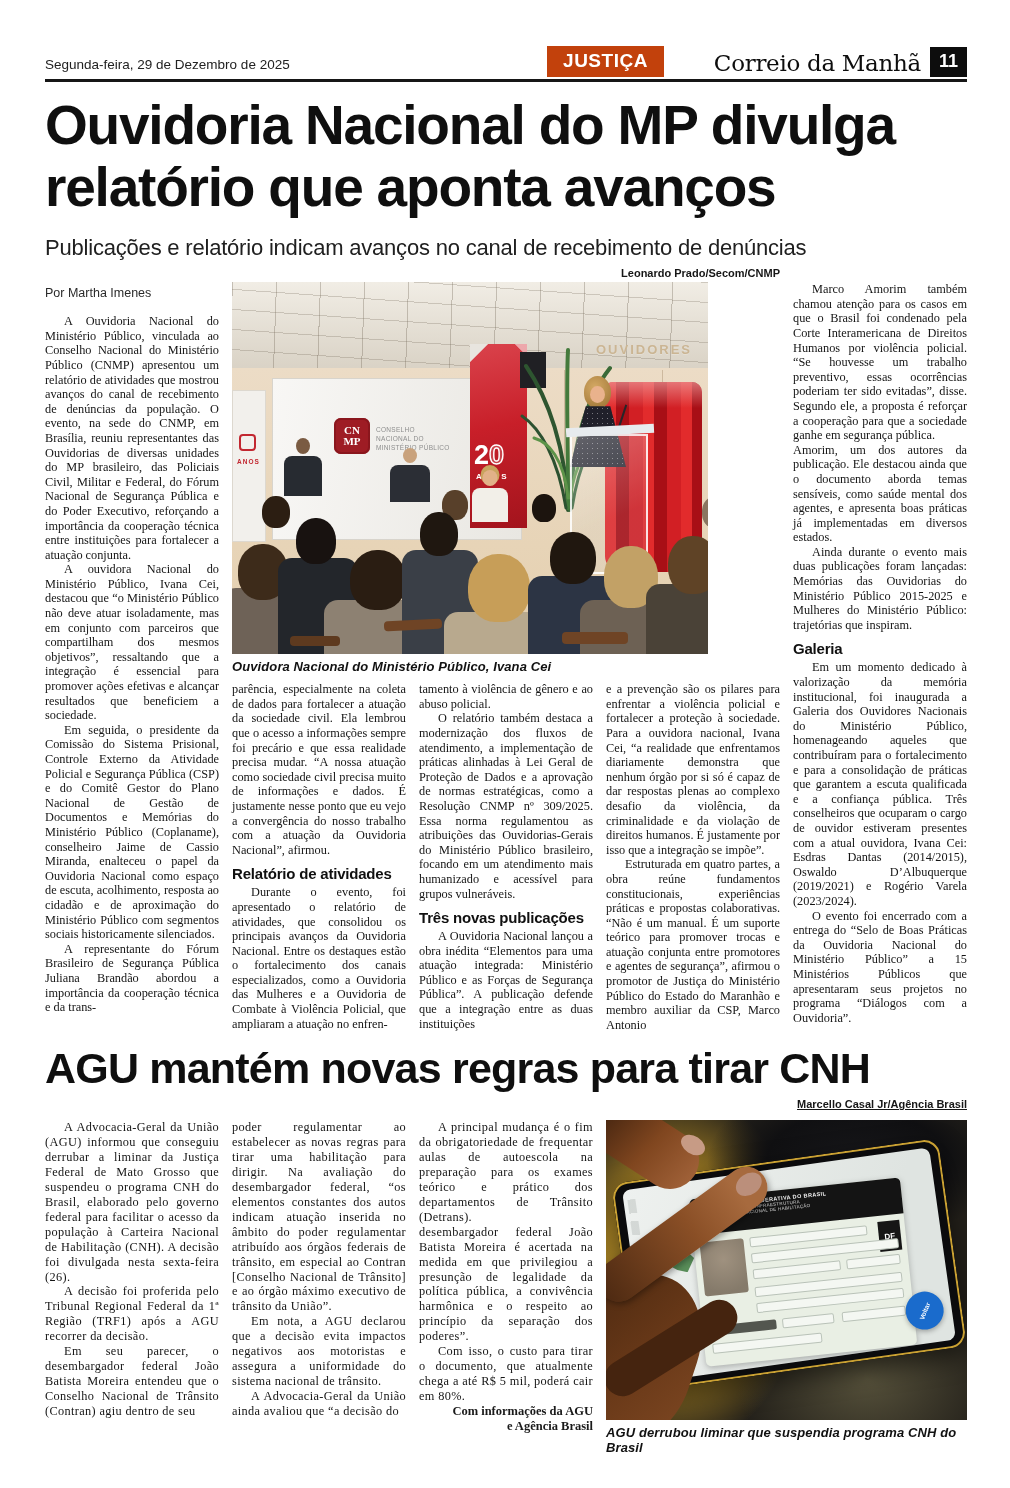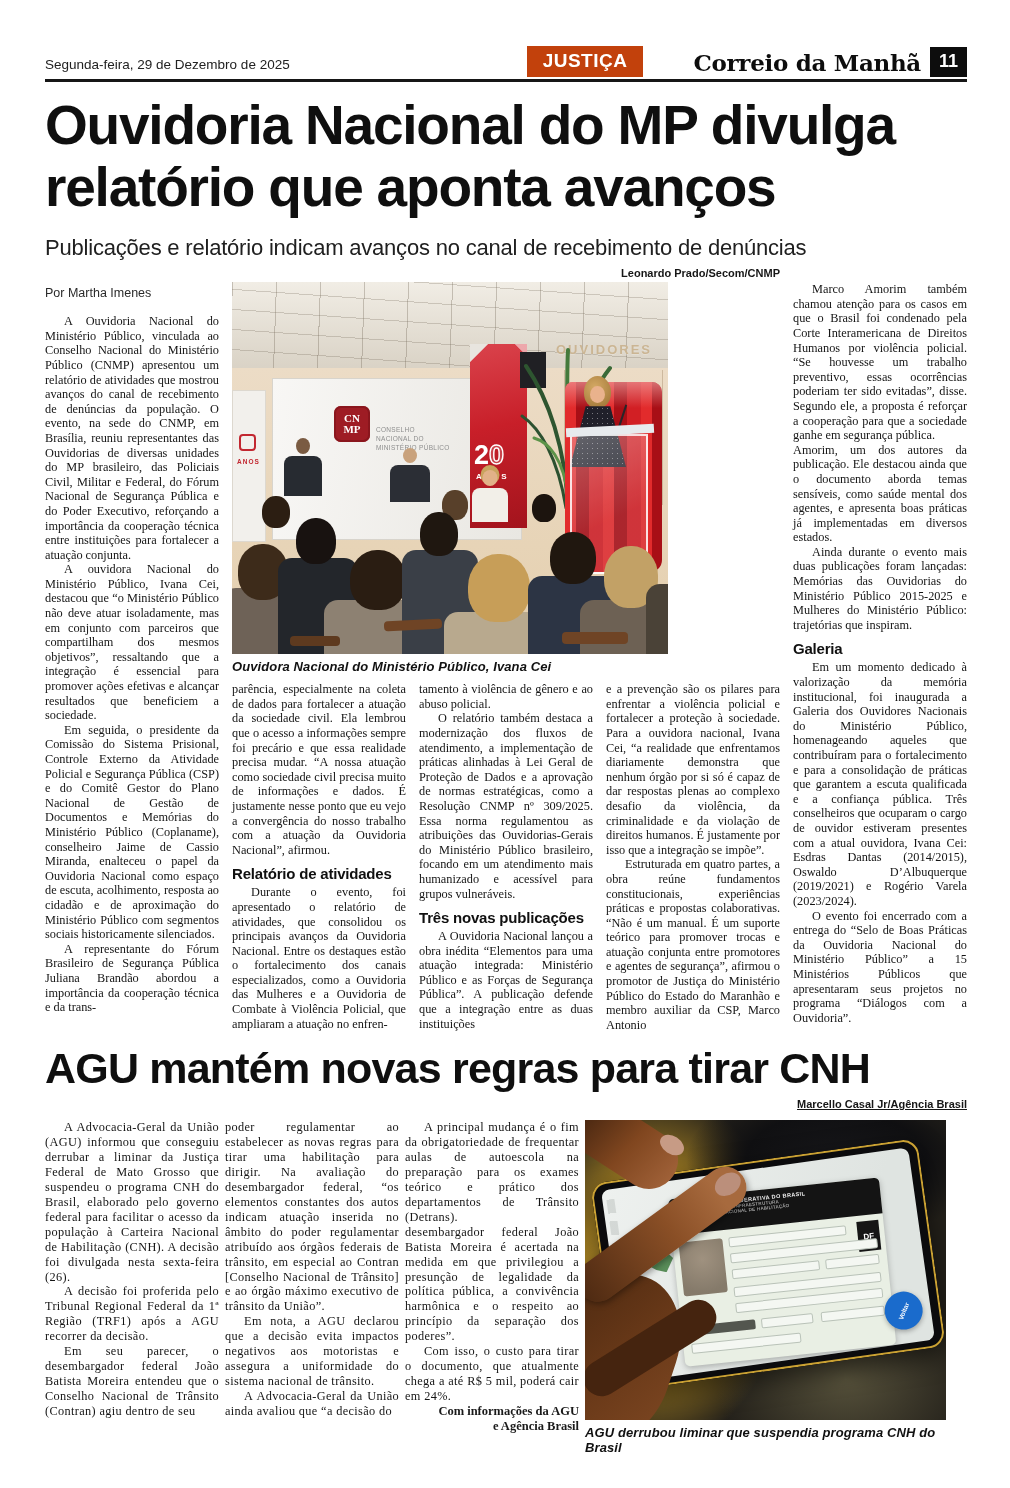--- a/index.html
+++ b/index.html
@@ -8,75 +8,75 @@
     position:relative; width:1010px; height:1488px; margin:0 auto;
     background:#ffffff; overflow:hidden;
     padding:46px 43px 0 45px;
     font-family:"Liberation Serif", serif; color:#1a1a1a;
   }
   
   .hdr { display:flex; align-items:flex-end; }
   .hdr-date { flex:1; font-family:"Liberation Sans", sans-serif; font-size:13.5px; color:#222; padding-bottom:5px; }
   .tag-box { background:#c2410c; color:#fff; font-family:"Liberation Sans", sans-serif;
     font-weight:700; font-size:19px; letter-spacing:.5px; padding:4px 16px 5px; }
-  .masthead { font-family:"DejaVu Serif", serif; font-weight:700; font-size:23px; color:#0d0d0d;
+  .masthead { font-family:"DejaVu Serif", serif; font-weight:400; font-size:23px; color:#0d0d0d;
     margin-left:50px; padding-bottom:1px; letter-spacing:-0.3px; }
   .pagenum-box { background:#0d0d0d; color:#fff; font-family:"Liberation Sans", sans-serif;
     font-weight:700; font-size:18px; padding:4px 9px 5px; margin-left:9px; }
   .hdr-rule { border-bottom:3.5px solid #161616; margin-top:2px; }
 
   
   .h1 { font-family:"Liberation Sans", sans-serif; font-weight:700; font-size:55px;
     line-height:1.12; letter-spacing:-1.2px; color:#0f0f0f; margin-top:13px; }
   .deck { font-family:"Liberation Sans", sans-serif; font-size:22px; color:#202020;
     letter-spacing:-.2px; margin-top:17px; }
   .credit { font-family:"Liberation Sans", sans-serif; font-weight:700; font-size:11px; color:#161616; text-align:right; }
   .credit1 { width:735px; margin-top:6px; }
   .credit2 { margin:5px 0 4px;text-decoration:underline; }
 
   
   .a1-grid { display:grid; grid-template-columns:repeat(5,174px); column-gap:13px; margin-top:3px; grid-template-rows:400px auto; }
   .a1-col1 { grid-row:1/3; grid-column:1; }
   .a1-photo { grid-row:1; grid-column:2/5; }
   .a1-c2 { grid-row:2; grid-column:2; } .a1-c3 { grid-row:2; grid-column:3; } .a1-c4 { grid-row:2; grid-column:4; }
   .a1-col5 { grid-row:1/3; grid-column:5; }
-  .a2-grid { display:grid; grid-template-columns:repeat(5,174px); column-gap:6px; margin-top:10px; }
+  .a2-grid { display:grid; grid-template-columns:repeat(5,174px); column-gap:13px; margin-top:10px; }
   .a2-photo { grid-column:4/6; }
 
   
   .byline { font-family:"Liberation Sans", sans-serif; font-size:12.5px; color:#2a2a2a; margin:4px 0 14px; }
   .para { font-size:12.3px; line-height:14.6px; text-align:justify; text-indent:1.55em; color:#141414; }
   .para.cont { text-indent:0; }
   .a2-grid .para { letter-spacing:.35px; line-height:14.9px; }
   .subhead { font-family:"Liberation Sans", sans-serif; font-weight:700; font-size:15px;
     letter-spacing:-.2px; color:#101010; margin:8px 0 3px; }
   .sig { font-size:12.5px; font-weight:700; text-align:right; line-height:15.5px; }
   .sig:first-of-type { margin-top:10px; }
   .caption { font-family:"Liberation Sans", sans-serif; font-style:italic; font-weight:600;
     font-size:13px; color:#111; margin-top:5px; letter-spacing:.1px; }
 
   .h2 { font-family:"Liberation Sans", sans-serif; font-weight:700; font-size:43px;
     letter-spacing:-.8px; color:#0f0f0f; margin-top:12px; }
 
   
-  .photo1 { position:relative; width:436px; height:372px; overflow:hidden; background:#b91c1c; }
+  .photo1 { position:relative; width:476px; height:372px; overflow:hidden; background:#b91c1c; }
   .p1-ceiling { position:absolute; left:0; top:0; right:0; height:88px;
     background:linear-gradient(#f1ede5,#d9d2c5);}
   .p1-ceilgrid { position:absolute; left:0; top:0; right:0; height:88px;
     background:
       repeating-linear-gradient(92deg, rgba(115,104,88,.35) 0 1px, transparent 1px 44px),
       repeating-linear-gradient(4deg, rgba(115,104,88,.28) 0 1px, transparent 1px 20px);}
   .p1-wall { position:absolute; left:0; top:86px; right:0; bottom:0;
     background:linear-gradient(#ecdcc6,#e4cfae); }
   .p1-walljoint { position:absolute; top:88px; bottom:40%; width:1px; background:rgba(150,120,85,.35); }
   .p1-wallsign { position:absolute; right:16px; top:60px; font-family:"Liberation Sans", sans-serif;
     font-weight:800; font-size:13px; letter-spacing:2px; color:#cbb593; text-shadow:0 1px 0 #fff3; }
   .p1-panel { position:absolute; left:40px; top:96px; width:250px; height:162px;
     background:linear-gradient(100deg,#f8f7f5,#e9e7e2); box-shadow:0 0 0 1px #d8d4cc inset; }
-  .p1-logo { position:absolute; left:62px; top:28px; width:36px; height:36px; border-radius:7px;
+  .p1-logo { position:absolute; left:62px; top:40px; width:36px; height:36px; border-radius:7px;
     background:#9e1c24; box-shadow:0 0 0 2px #8a161d inset; color:#fff;
     font-family:"Liberation Serif", serif; font-weight:700; font-size:11px; line-height:1.05;
     display:flex; flex-direction:column; align-items:center; justify-content:center; }
   .p1-logocap { position:absolute; left:104px; top:48px; width:74px;
     font-family:"Liberation Sans", sans-serif; font-size:6.5px; line-height:1.35;
     color:#8e8e8e; text-transform:uppercase; letter-spacing:.3px; }
   .p1-panel-left { position:absolute; left:0; top:108px; width:34px; height:152px;
     background:#f2f0ec; box-shadow:0 0 0 1px #ddd8cf inset; }
   .p1-lp-sq { position:absolute; left:7px; top:44px; width:17px; height:17px;
     border:2px solid #c22730; border-radius:4px; }
@@ -347,21 +347,21 @@
         <div>
           <p class="para cont">poder regulamentar ao estabelecer as novas regras para tirar uma habilitação para dirigir. Na avaliação do desembargador federal, “os elementos constantes dos autos indicam atuação inserida no âmbito do poder regulamentar atribuído aos órgãos federais de trânsito, em especial ao Contran [Conselho Nacional de Trânsito] e ao órgão máximo executivo de trânsito da União”.</p>
           <p class="para">Em nota, a AGU declarou que a decisão evita impactos negativos aos motoristas e assegura a uniformidade do sistema nacional de trânsito.</p>
           <p class="para">A Advocacia-Geral da União ainda avaliou que “a decisão do</p>
         </div>
       </div>
     <div>
         <div>
           <p class="para">A principal mudança é o fim da obrigatoriedade de frequentar aulas de autoescola na preparação para os exames teórico e prático dos departamentos de Trânsito (Detrans).</p>
           <p class="para cont">desembargador federal João Batista Moreira é acertada na medida em que privilegiou a presunção de legalidade da política pública, a convivência harmônica e o respeito ao princípio da separação dos poderes”.</p>
-          <p class="para">Com isso, o custo para tirar o documento, que atualmente chega a até R$ 5 mil, poderá cair em 24%.</p>
+          <p class="para">Com isso, o custo para tirar o documento, que atualmente chega a até R$ 5 mil, poderá cair em 80%.</p>
           <p class="sig">Com informações da AGU</p>
           <p class="sig">e Agência Brasil</p>
         </div>
       </div>
 
     <div class="a2-photo">
       <div class="photo2">
         <div class="p2-glow"></div>
         <div class="p2-darktop"></div>
         <div class="p2-olive"></div>

